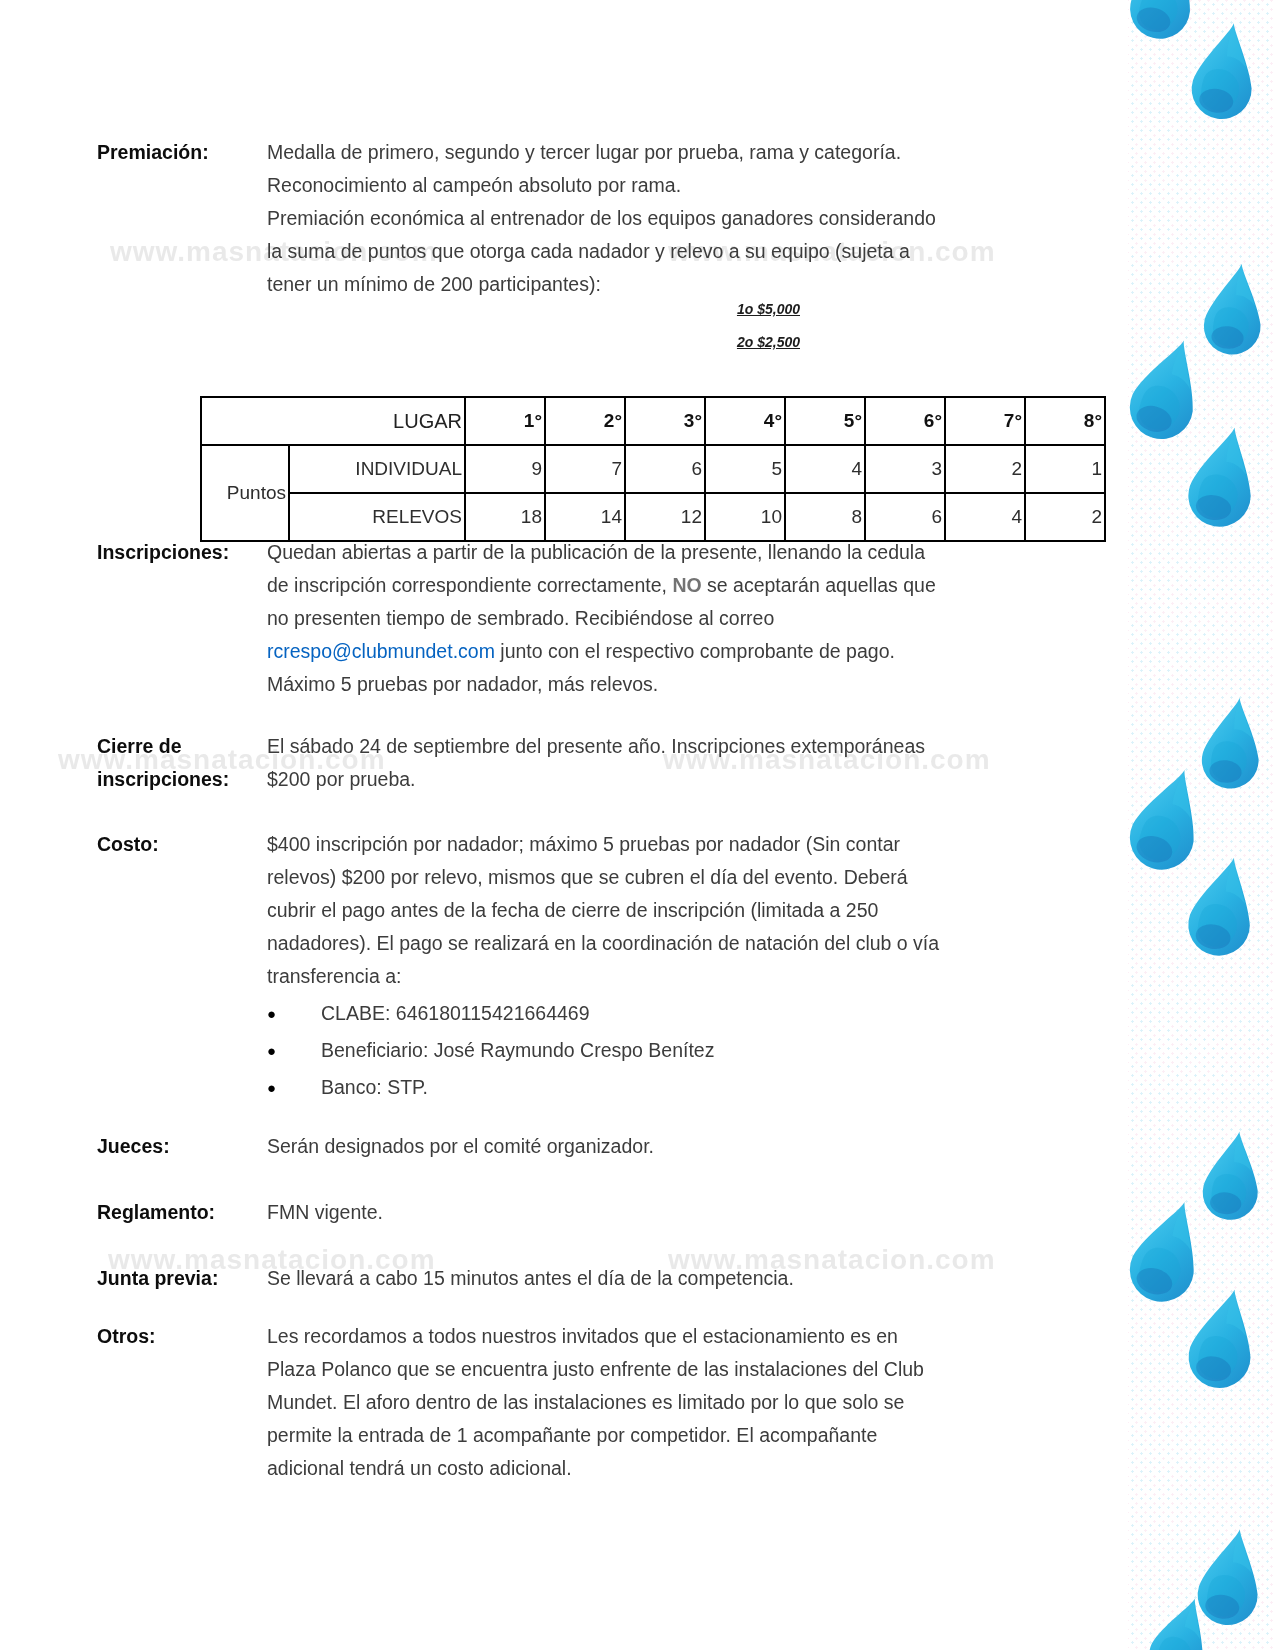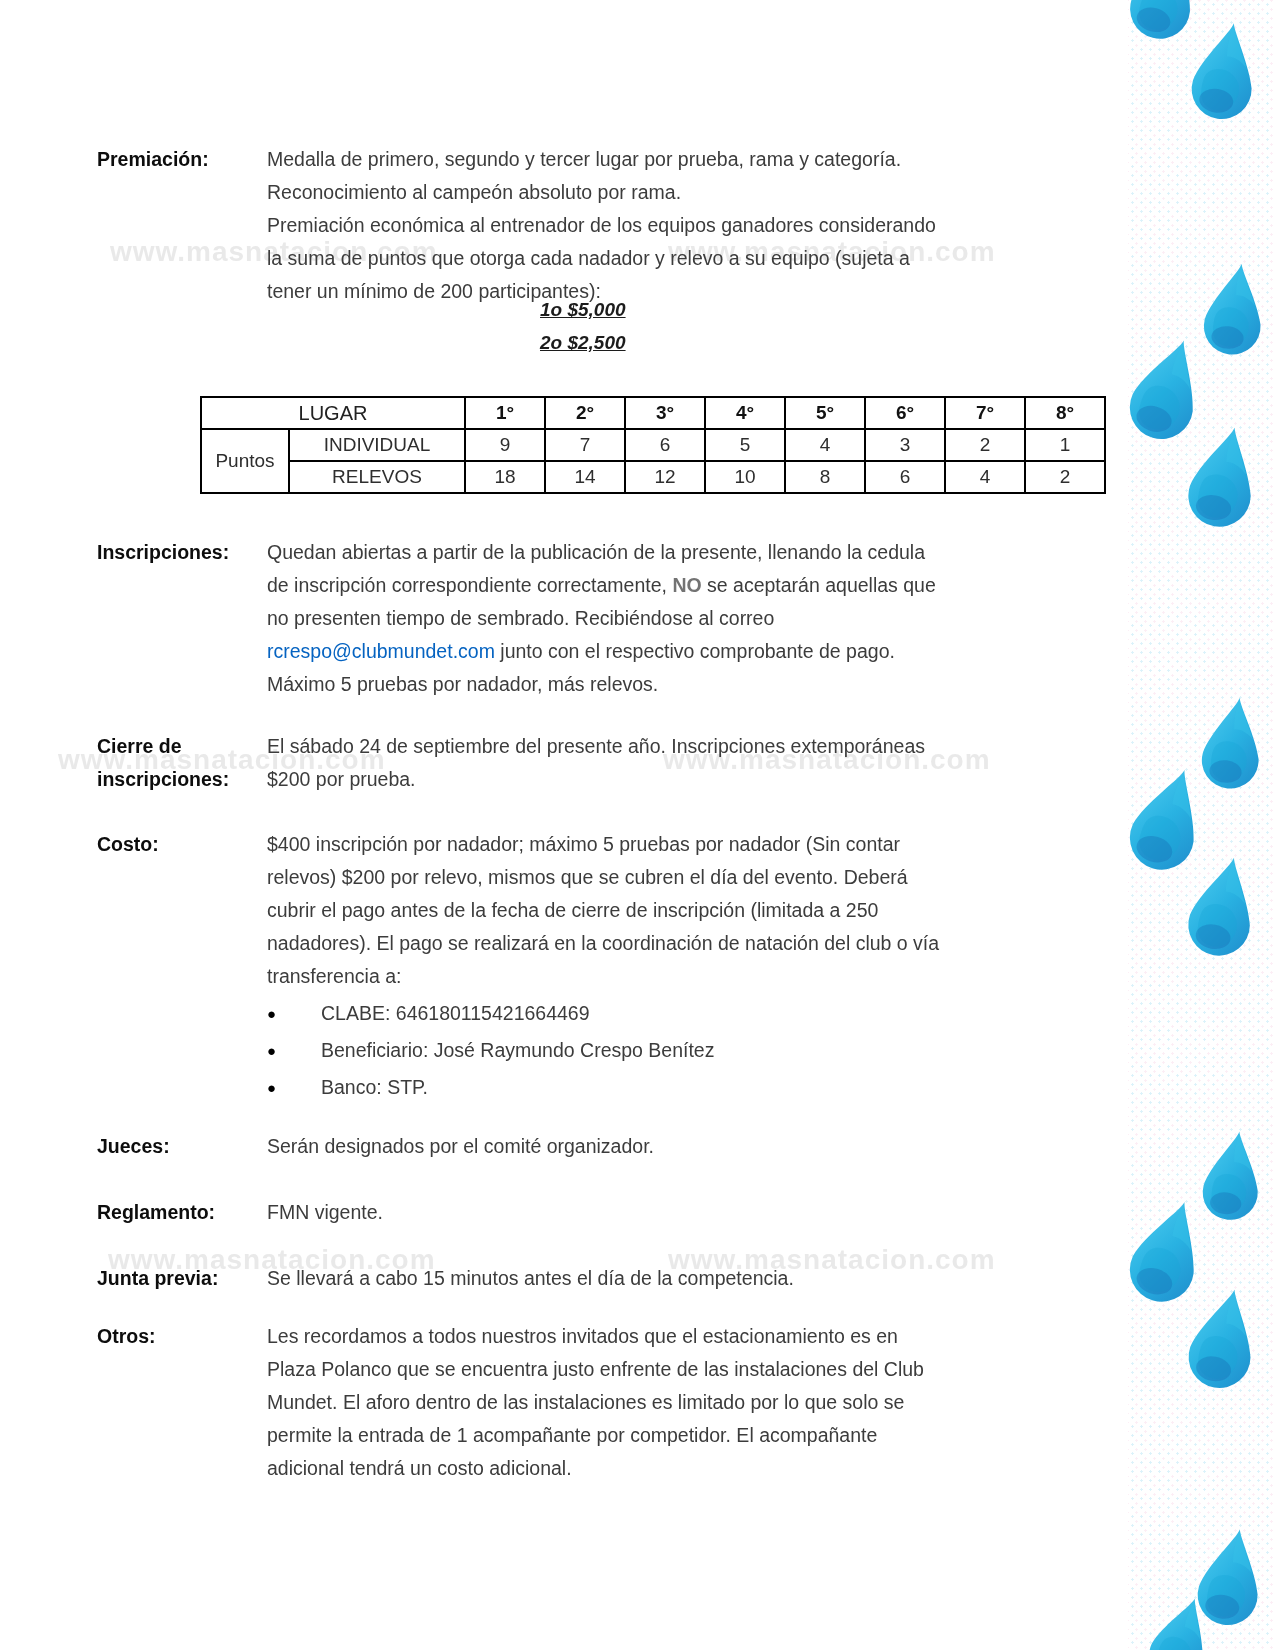--- a/index.html
+++ b/index.html
@@ -40,35 +40,35 @@
     flex:0 0 170px;
     font-weight:bold;color:#0d0d0d;
     white-space:pre-line;
   }
   .sec-body{flex:1;white-space:pre-line;color:#3c3c3c;}
   .bold-inline{font-weight:bold;color:#737373;}
   .email-link{color:#0563c1;cursor:pointer;}
   
   .prizes{
     position:absolute;left:540px;top:293px;width:260px;
-    text-align:left;z-index:2;
-    font-size:19px;line-height:33px;
+    text-align:right;z-index:2;
+    font-size:14px;line-height:33px;
     font-weight:bold;font-style:italic;color:#1c1c1c;
   }
   .prize-line{display:block;text-decoration:underline;}
   
   .points-table{
     position:absolute;left:200px;top:396px;z-index:2;
     border-collapse:collapse;table-layout:fixed;
     font-size:19px;color:#2e2e2e;
   }
   .points-table td{
     border:2px solid #000;
-    text-align:center;vertical-align:middle;
-    height:30px;padding:0 2px;background:#fff;
+    text-align:right;vertical-align:middle;
+    height:30px;padding:8px 2px;background:#fff;
   }
   .points-table .col-group{width:82px;}
   .points-table .col-rowlabel{width:170px;}
   .points-table .col-place{width:74px;}
   .points-table .place-cell{font-weight:bold;color:#111;}
   .points-table .corner-cell{font-size:20px;color:#222;}
   
   .bullet-row{display:flex;line-height:37px;}
   .bullet-dot{flex:0 0 34px;font-size:15px;color:#000;}
   .bullet-text{flex:1;margin-left:20px;}
@@ -137,21 +137,21 @@
       </svg>
   </div>
 
   <span class="watermark" style="left:110px;top:236px">www.masnatacion.com</span>
   <span class="watermark" style="left:668px;top:236px">www.masnatacion.com</span>
   <span class="watermark" style="left:58px;top:744px">www.masnatacion.com</span>
   <span class="watermark" style="left:663px;top:744px">www.masnatacion.com</span>
   <span class="watermark" style="left:108px;top:1244px">www.masnatacion.com</span>
   <span class="watermark" style="left:668px;top:1244px">www.masnatacion.com</span>
 
-  <div class="section" style="top:143px">
+  <div class="section" style="top:136px">
     <div class="sec-label">Premiación:</div>
     <div class="sec-body">Medalla de primero, segundo y tercer lugar por prueba, rama y categoría.
 Reconocimiento al campeón absoluto por rama.
 Premiación económica al entrenador de los equipos ganadores considerando
 la suma de puntos que otorga cada nadador y relevo a su equipo (sujeta a
 tener un mínimo de 200 participantes):</div>
   </div>
 
   <div class="prizes">
     <span class="prize-line">1o $5,000</span>

